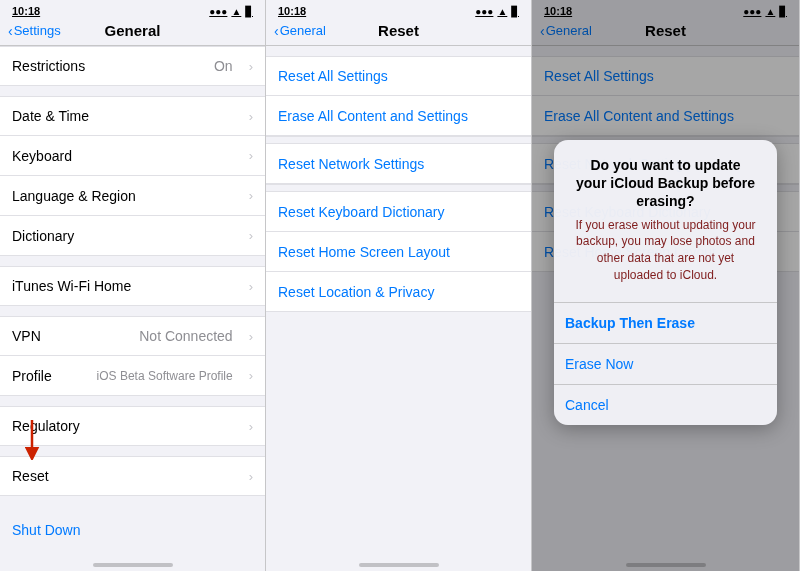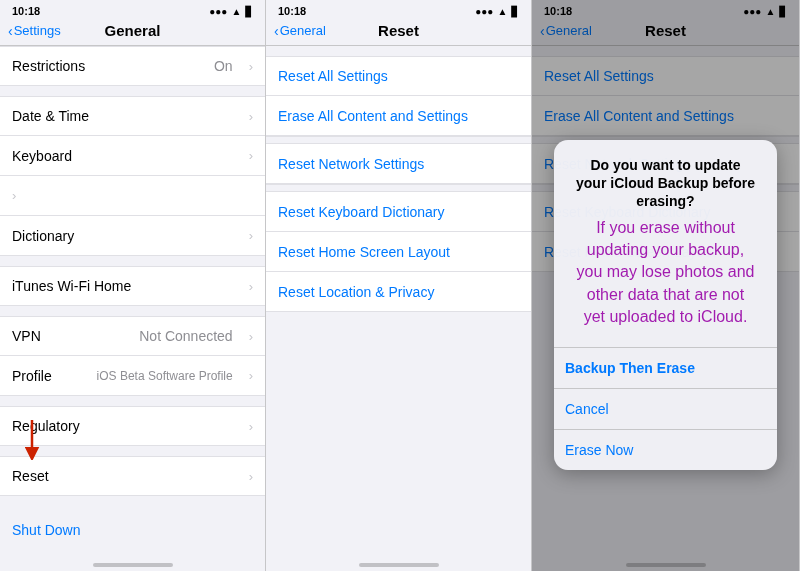--- a/index.html
+++ b/index.html
@@ -26,20 +26,21 @@
     }
 
     
     .status-bar {
       background: #f2f2f7;
       display: flex;
       align-items: center;
       justify-content: space-between;
       padding: 4px 12px 2px;
       height: 20px;
+      text-decoration: underline;
     }
     .status-time {
       font-size: 11px;
       font-weight: 600;
       color: #000;
     }
     .status-icons {
       display: flex;
       align-items: center;
       gap: 4px;
@@ -158,22 +159,22 @@
       text-align: center;
     }
     .alert-title {
       font-size: 14px;
       font-weight: 600;
       color: #000;
       margin-bottom: 6px;
       line-height: 1.3;
     }
     .alert-message {
-      font-size: 16px;
-      color: #a21caf;
+      font-size: 12px;
+      color: #7f1d1d;
       line-height: 1.4;
       text-align: center;
     }
     .alert-divider {
       height: 1px;
       background: #c6c6c8;
       margin-top: 10px;
     }
     .alert-button {
       padding: 11px;
@@ -260,20 +261,21 @@
     <div class="settings-section">
       <div class="settings-item">
         <span class="settings-item-label">Date &amp; Time</span>
         <span class="chevron">›</span>
       </div>
       <div class="settings-item">
         <span class="settings-item-label">Keyboard</span>
         <span class="chevron">›</span>
       </div>
       <div class="settings-item">
+        <span class="settings-item-label">Language &amp; Region</span>
         <span class="chevron">›</span>
       </div>
       <div class="settings-item">
         <span class="settings-item-label">Dictionary</span>
         <span class="chevron">›</span>
       </div>
     </div>
 
     <div class="section-gap-small"></div>
 
@@ -454,19 +456,19 @@
   <div class="alert-dialog">
     <div class="alert-content">
       <div class="alert-title">Do you want to update your iCloud Backup before erasing?</div>
       <div class="alert-message">If you erase without updating your backup, you may lose photos and other data that are not yet uploaded to iCloud.</div>
     </div>
     <div class="alert-divider"></div>
     <div class="alert-button">
       <span class="alert-button-primary">Backup Then Erase</span>
     </div>
     <div class="alert-button">
+      <span class="alert-button-normal">Erase Now</span>
+    </div>
+    <div class="alert-button">
       <span class="alert-button-normal">Cancel</span>
     </div>
-    <div class="alert-button">
-      <span class="alert-button-normal">Erase Now</span>
-    </div>
   </div>
 </div>
 
 </body></html>

